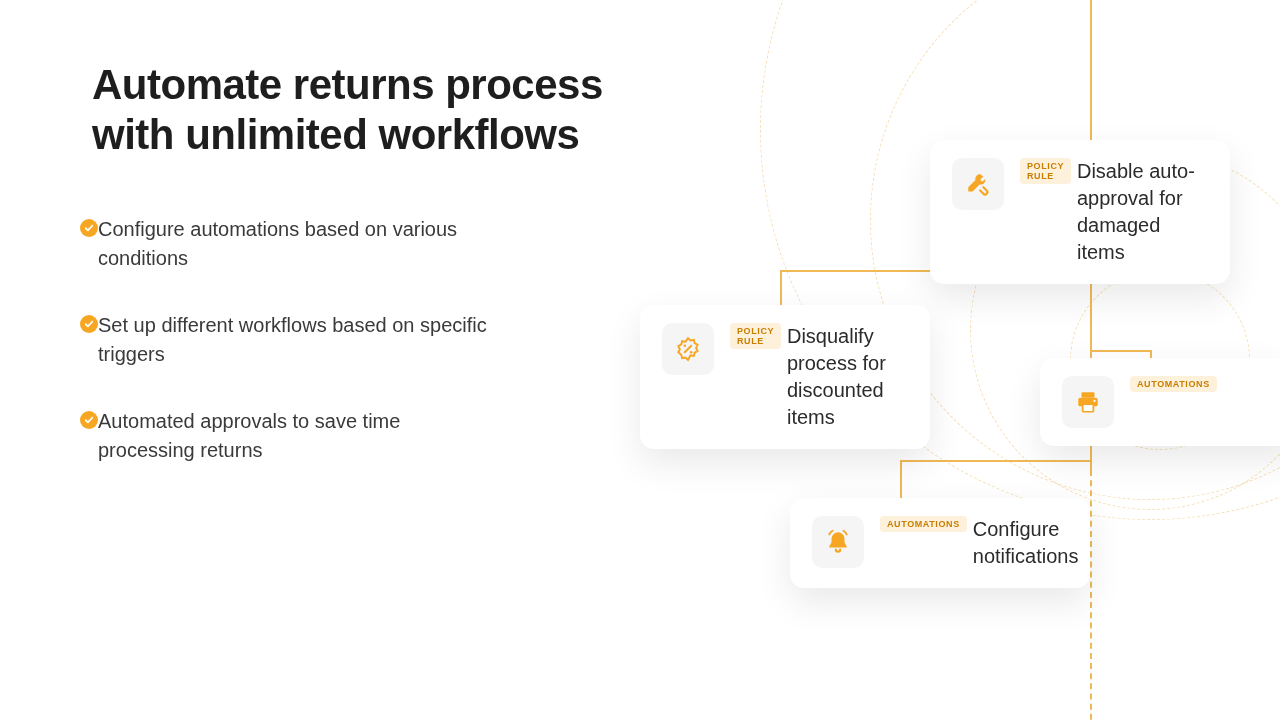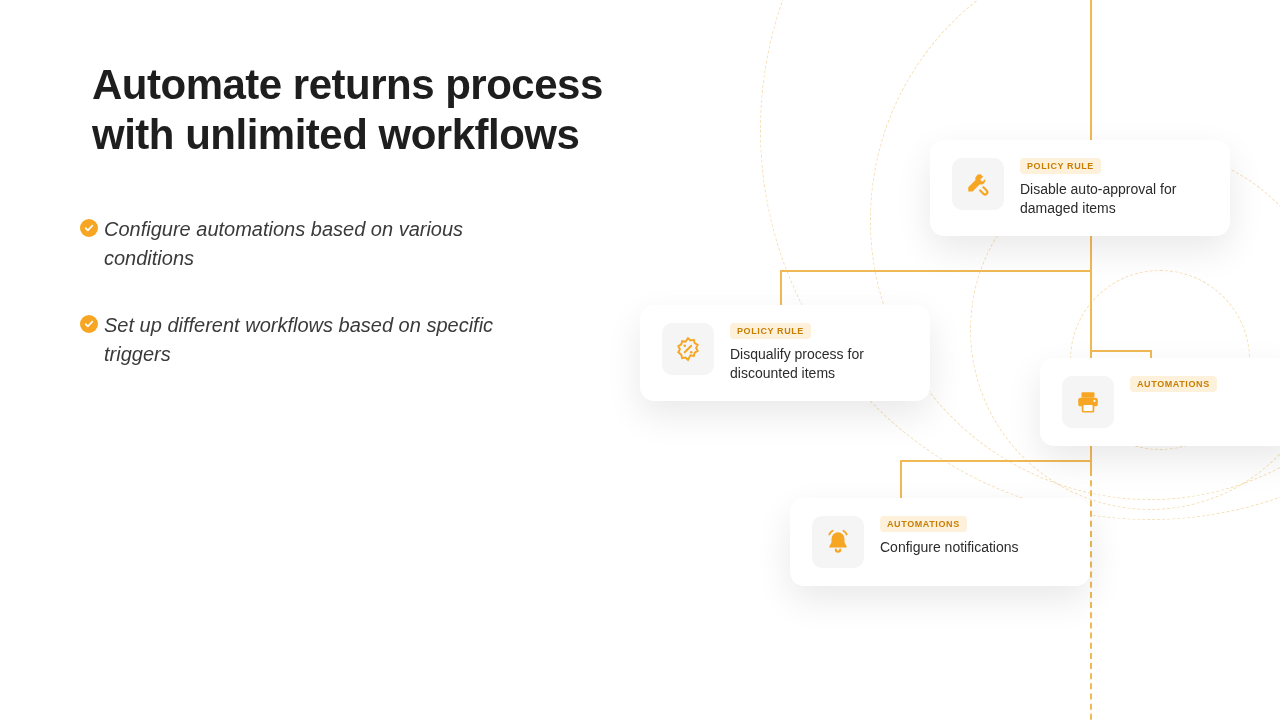--- a/index.html
+++ b/index.html
@@ -13,21 +13,21 @@
     --line:#F0B955;
     --ring:#F3D7A3;
   }
   *{box-sizing:border-box;margin:0;padding:0;}
   html,body{width:1280px;height:720px;overflow:hidden;font-family:-apple-system,BlinkMacSystemFont,"Segoe UI",Helvetica,Arial,sans-serif;background:#ffffff;color:var(--ink);}
   .canvas{position:relative;width:1280px;height:720px;}
 
   
   .headline{position:absolute;left:80px;top:60px;width:520px;font-size:42px;line-height:1.18;font-weight:600;color:var(--ink);letter-spacing:-0.5px;margin-left:12px;}
   .bullets{position:absolute;left:80px;top:215px;width:420px;display:flex;flex-direction:column;gap:38px;}
-  .bullet{display:flex;gap:6px;align-items:flex-start;font-style:italic;}
+  .bullet{display:flex;gap:0;align-items:flex-start;}
   .bullet .dot{flex:0 0 auto;width:18px;height:18px;border-radius:50%;background:var(--accent);display:flex;align-items:center;justify-content:center;margin-top:4px;}
   .bullet .dot svg{width:10px;height:10px;}
   .bullet .txt{font-size:20px;line-height:1.45;color:var(--muted);font-weight:400;}
 
   
   .logo{position:absolute;left:82px;bottom:40px;display:flex;align-items:center;gap:10px;}
   .logo-mark{width:38px;height:44px;position:relative;}
   .logo-word{font-size:26px;font-weight:700;color:#3c3c3c;letter-spacing:-0.5px;}
 
   
@@ -49,23 +49,23 @@
   
   .hline.b3{left:490px;top:350px;width:60px;height:2px;}
   .vline.b3v{left:550px;top:350px;width:2px;height:20px;}
   
   .vline.b4{left:300px;top:460px;width:2px;height:40px;}
   .hline.b4h{left:300px;top:460px;width:192px;height:2px;}
 
   .card{position:absolute;background:var(--card-bg);border-radius:14px;box-shadow:var(--shadow);padding:18px 22px;display:flex;gap:16px;align-items:flex-start;min-width:260px;}
   .card .ico{flex:0 0 auto;width:52px;height:52px;border-radius:10px;background:var(--icon-bg);display:flex;align-items:center;justify-content:center;}
   .card .ico svg{width:26px;height:26px;}
-  .card .body{display:flex;flex-direction:column;gap:6px;}
+  .card .body{display:flex;flex-direction:row;gap:6px;}
   .tag{display:inline-block;align-self:flex-start;font-size:9px;font-weight:700;letter-spacing:0.6px;color:#C97E00;background:#FDF1DC;border-radius:4px;padding:3px 7px;}
-  .card .lbl{font-size:14px;line-height:1.35;color:#2b2b2b;font-weight:400;max-width:170px;}
+  .card .lbl{font-size:20px;line-height:1.35;color:#2b2b2b;font-weight:400;max-width:170px;}
 
   .card.c1{left:330px;top:140px;width:300px;}
   .card.c2{left:40px;top:305px;width:290px;}
   .card.c3{left:440px;top:358px;width:260px;}
   .card.c3 .lbl{max-width:130px;}
   .card.c4{left:190px;top:498px;width:300px;}
 </style>
 </head>
 <body>
 
@@ -82,20 +82,28 @@
       </span>
       <span class="txt">Configure automations based on various conditions</span>
     </div>
     <div class="bullet">
       <span class="dot">
         <svg viewBox="0 0 12 12" fill="none">
             <path d="M2 6.2 4.6 8.8 10 3.2" stroke="#fff" stroke-width="2" stroke-linecap="round" stroke-linejoin="round"></path>
           </svg>
       </span>
       <span class="txt">Set up different workflows based on specific triggers</span>
+    </div>
+    <div class="bullet">
+      <span class="dot">
+        <svg viewBox="0 0 12 12" fill="none">
+            <path d="M2 6.2 4.6 8.8 10 3.2" stroke="#fff" stroke-width="2" stroke-linecap="round" stroke-linejoin="round"></path>
+          </svg>
+      </span>
+      <span class="txt">Automated approvals to save time processing returns</span>
     </div>
   </div>
 
 
   <div class="stage">
     <div class="ring r1"></div>
     <div class="ring r2"></div>
     <div class="ring r3"></div>
     <div class="ring r4"></div>
 

